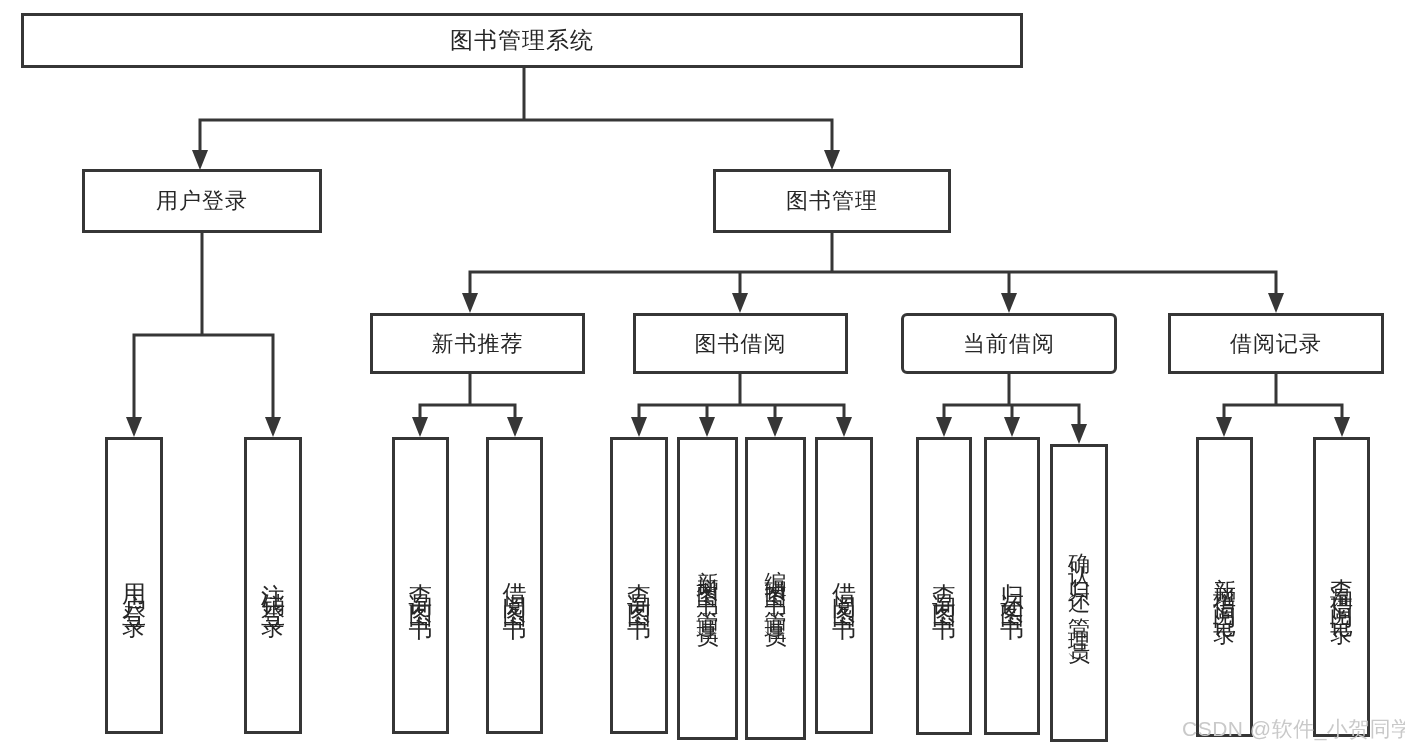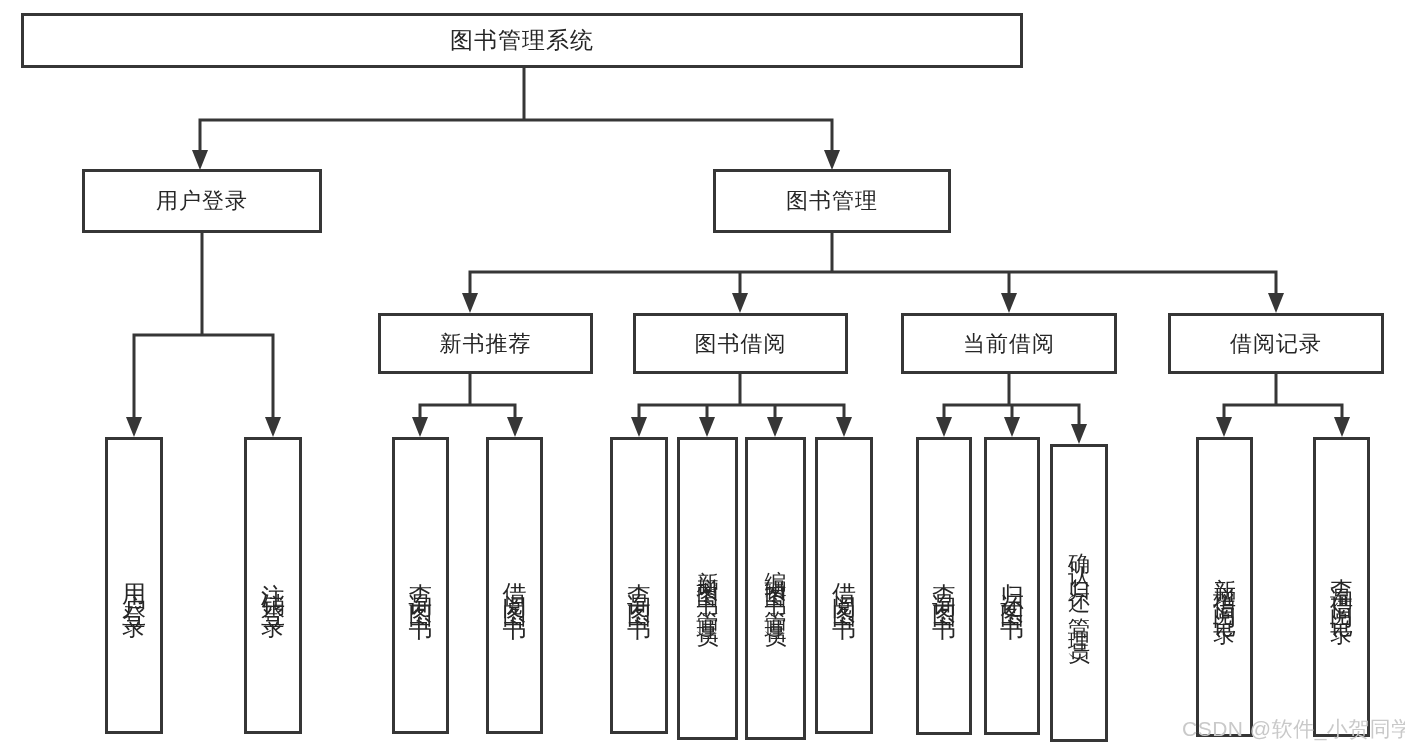--- a/index.html
+++ b/index.html
@@ -82,27 +82,27 @@
     <span class="hlabel rootlabel">图书管理系统</span>
   </div>
 
   <div class="box" style="left:82px; top:169px; width:240px; height:64px;">
     <span class="hlabel">用户登录</span>
   </div>
   <div class="box" style="left:713px; top:169px; width:238px; height:64px;">
     <span class="hlabel">图书管理</span>
   </div>
 
-  <div class="box" style="left:378px; top:313px; width:215px; height:61px;">
+  <div class="box" style="left:370px; top:313px; width:215px; height:61px;">
     <span class="hlabel">新书推荐</span>
   </div>
   <div class="box" style="left:633px; top:313px; width:215px; height:61px;align-items:center;">
     <span class="hlabel">图书借阅</span>
   </div>
-  <div class="box" style="left:901px; top:313px; width:216px; height:61px;">
+  <div class="box" style="left:901px; top:313px; width:216px; height:61px;border-radius:6px;">
     <span class="hlabel">当前借阅</span>
   </div>
   <div class="box" style="left:1168px; top:313px; width:216px; height:61px;">
     <span class="hlabel">借阅记录</span>
   </div>
 
   <div class="box v4" style="left:105px; top:437px; width:58px; height:297px;">
     <span class="vlabel">用户登录</span>
   </div>
   <div class="box v4" style="left:244px; top:437px; width:58px; height:297px;">

